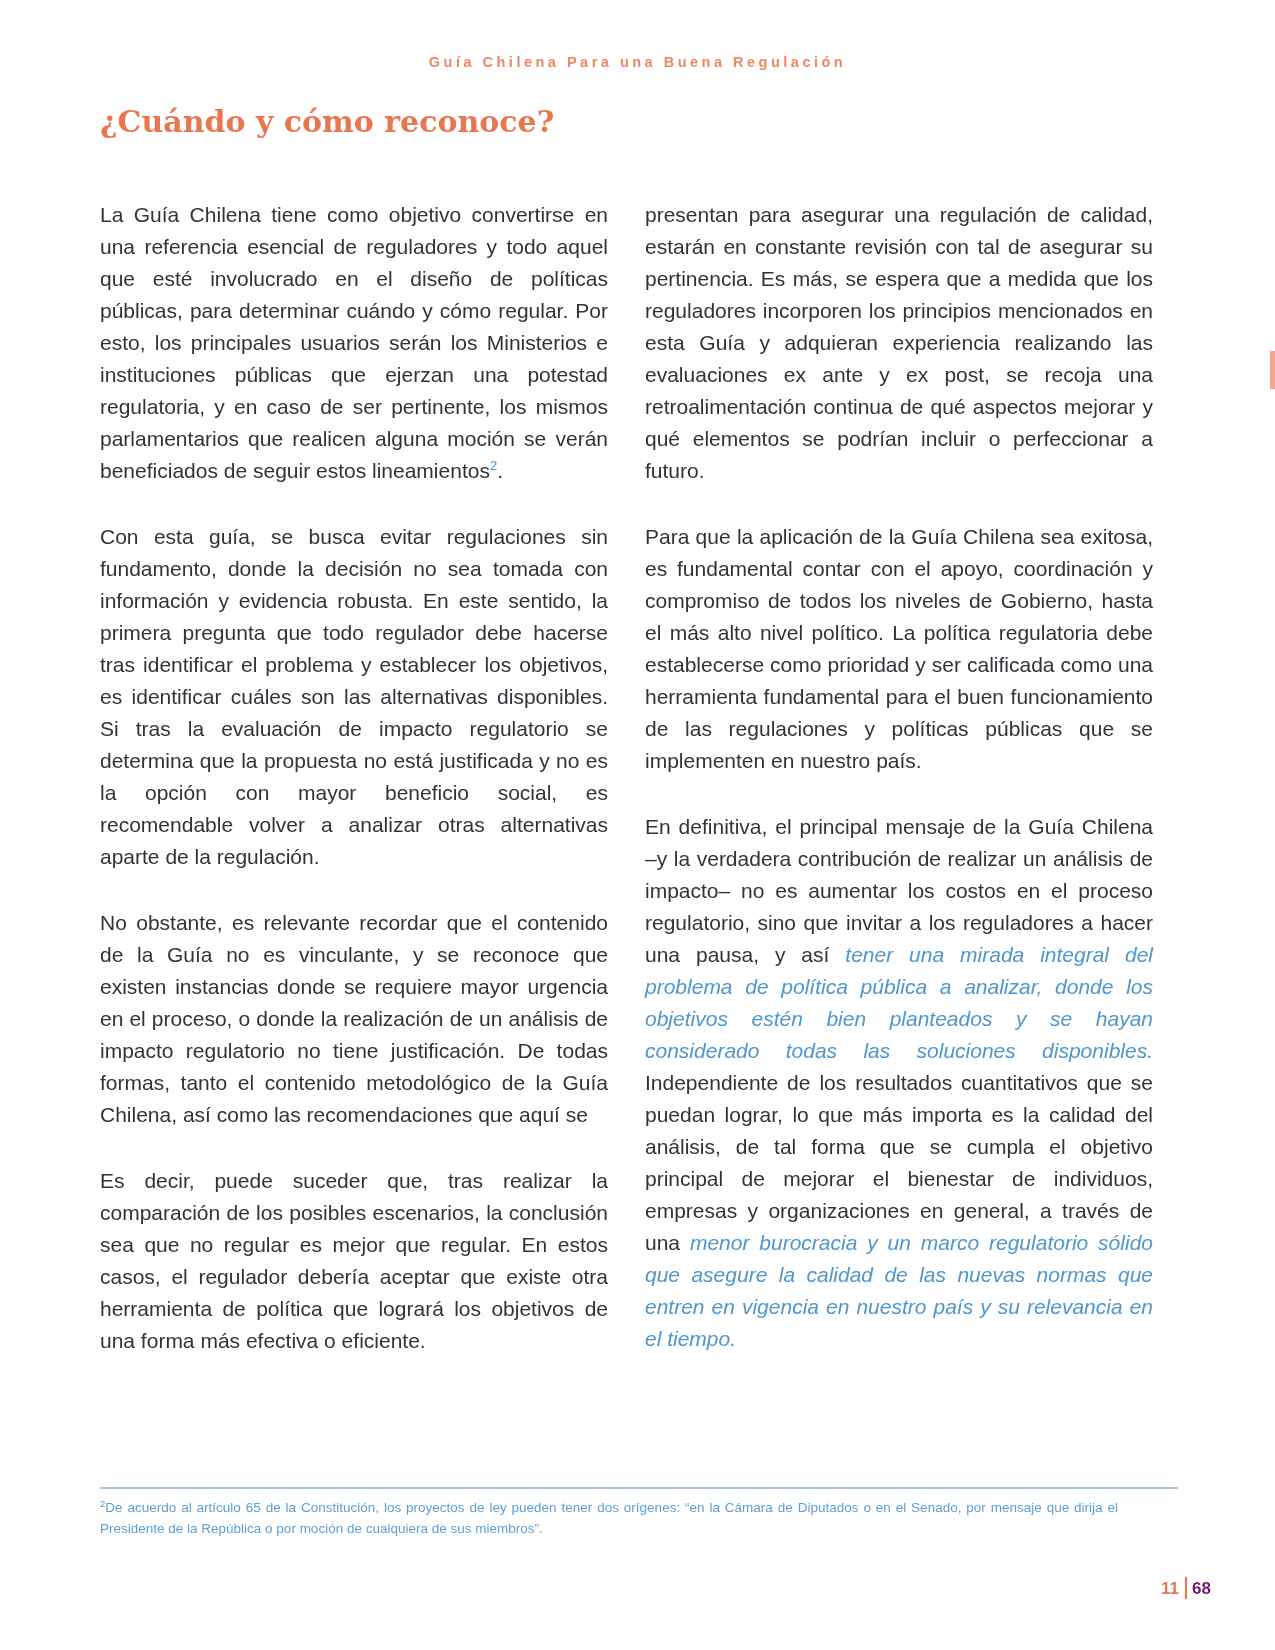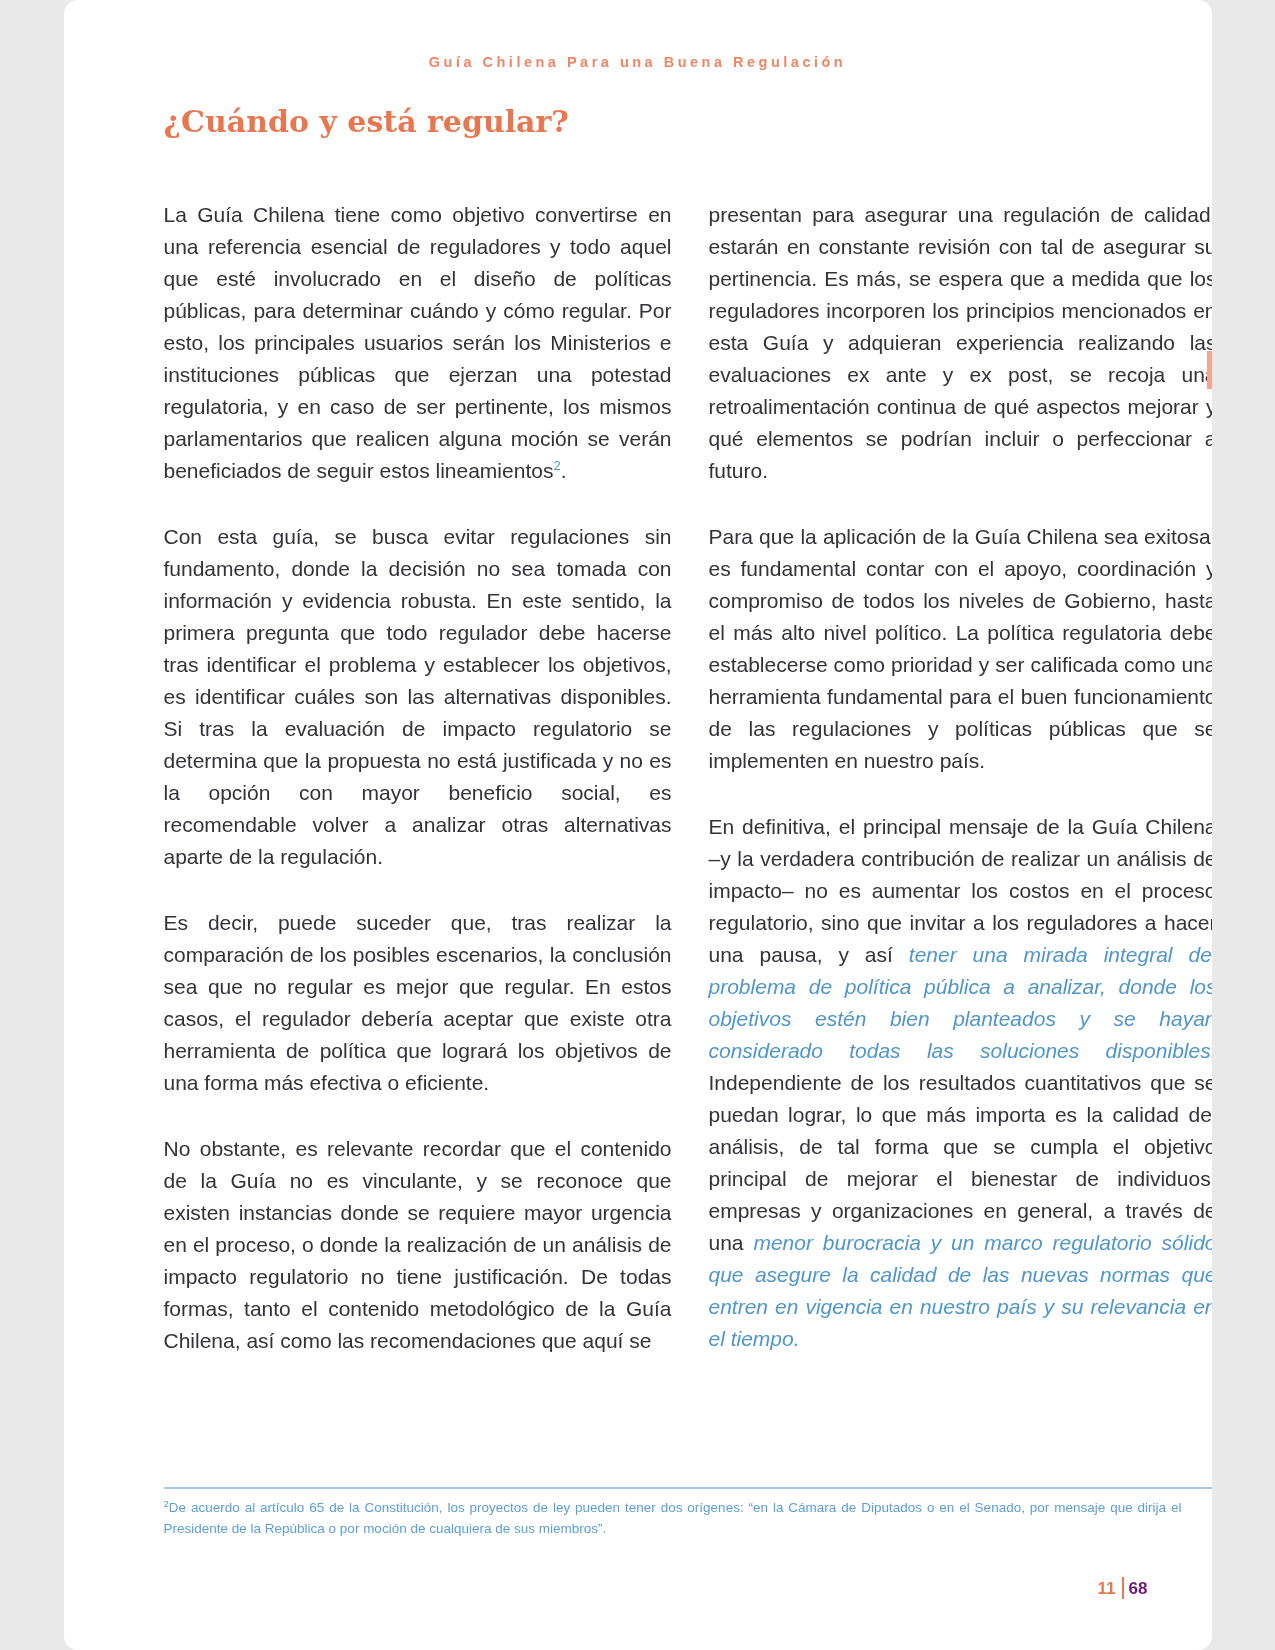--- a/index.html
+++ b/index.html
@@ -1,25 +1,24 @@
 <!DOCTYPE html>
 <html lang="es"><head>
 <meta charset="utf-8">
 <style>
   * { box-sizing: border-box; }
   html, body { margin: 0; padding: 0; background: #e9e9e9; }
   .page {
     position: relative;
-    width: 1148px;
+    width: 1275px;
     height: 1650px;
     margin: 0 auto;
     background: #ffffff;
     overflow: hidden;
     font-family: "Liberation Sans", "DejaVu Sans", sans-serif;
-    border-radius: 14px;
   }
   .running-header {
     position: absolute;
     top: 54px;
     left: 0;
     width: 100%;
     text-align: center;
     color: #ef8666;
     font-size: 14.5px;
     font-weight: 600;
@@ -108,29 +107,29 @@
     background: #f2a78c;
   }
 </style>
 </head>
 <body>
 
 <div class="page">
 
   <div class="running-header">Guía Chilena Para una Buena Regulación</div>
 
-  <h1 class="page-title">¿Cuándo y está regular?</h1>
+  <h1 class="page-title">¿Cuándo y cómo reconoce?</h1>
 
   <div class="columns">
 
     <div class="col">
       <p><span>La Guía Chilena tiene como objetivo convertirse en una referencia esencial de reguladores y todo aquel que esté involucrado en el diseño de políticas públicas, para determinar cuándo y cómo regular. Por esto, los principales usuarios serán los Ministerios e instituciones públicas que ejerzan una potestad regulatoria, y en caso de ser pertinente, los mismos parlamentarios que realicen alguna moción se verán beneficiados de seguir estos lineamientos</span><sup class="fn-ref">2</sup><span>.</span></p>
       <p>Con esta guía, se busca evitar regulaciones sin fundamento, donde la decisión no sea tomada con información y evidencia robusta. En este sentido, la primera pregunta que todo regulador debe hacerse tras identificar el problema y establecer los objetivos, es identificar cuáles son las alternativas disponibles. Si tras la evaluación de impacto regulatorio se determina que la propuesta no está justificada y no es la opción con mayor beneficio social, es recomendable volver a analizar otras alternativas aparte de la regulación.</p>
+      <p>No obstante, es relevante recordar que el contenido de la Guía no es vinculante, y se reconoce que existen instancias donde se requiere mayor urgencia en el proceso, o donde la realización de un análisis de impacto regulatorio no tiene justificación. De todas formas, tanto el contenido metodológico de la Guía Chilena, así como las recomendaciones que aquí se</p>
       <p>Es decir, puede suceder que, tras realizar la comparación de los posibles escenarios, la conclusión sea que no regular es mejor que regular. En estos casos, el regulador debería aceptar que existe otra herramienta de política que logrará los objetivos de una forma más efectiva o eficiente.</p>
-      <p>No obstante, es relevante recordar que el contenido de la Guía no es vinculante, y se reconoce que existen instancias donde se requiere mayor urgencia en el proceso, o donde la realización de un análisis de impacto regulatorio no tiene justificación. De todas formas, tanto el contenido metodológico de la Guía Chilena, así como las recomendaciones que aquí se</p>
     </div>
 
     <div class="col">
       <p>presentan para asegurar una regulación de calidad, estarán en constante revisión con tal de asegurar su pertinencia. Es más, se espera que a medida que los reguladores incorporen los principios mencionados en esta Guía y adquieran experiencia realizando las evaluaciones ex ante y ex post, se recoja una retroalimentación continua de qué aspectos mejorar y qué elementos se podrían incluir o perfeccionar a futuro.</p>
       <p>Para que la aplicación de la Guía Chilena sea exitosa, es fundamental contar con el apoyo, coordinación y compromiso de todos los niveles de Gobierno, hasta el más alto nivel político. La política regulatoria debe establecerse como prioridad y ser calificada como una herramienta fundamental para el buen funcionamiento de las regulaciones y políticas públicas que se implementen en nuestro país.</p>
       <p><span>En definitiva, el principal mensaje de la Guía Chilena –y la verdadera contribución de realizar un análisis de impacto– no es aumentar los costos en el proceso regulatorio, sino que invitar a los reguladores a hacer una pausa, y así </span><span class="blue-em">tener una mirada integral del problema de política pública a analizar, donde los objetivos estén bien planteados y se hayan considerado todas las soluciones disponibles.</span><span> Independiente de los resultados cuantitativos que se puedan lograr, lo que más importa es la calidad del análisis, de tal forma que se cumpla el objetivo principal de mejorar el bienestar de individuos, empresas y organizaciones en general, a través de una </span><span class="blue-em">menor burocracia y un marco regulatorio sólido que asegure la calidad de las nuevas normas que entren en vigencia en nuestro país y su relevancia en el tiempo.</span></p>
     </div>
 
   </div>
 

